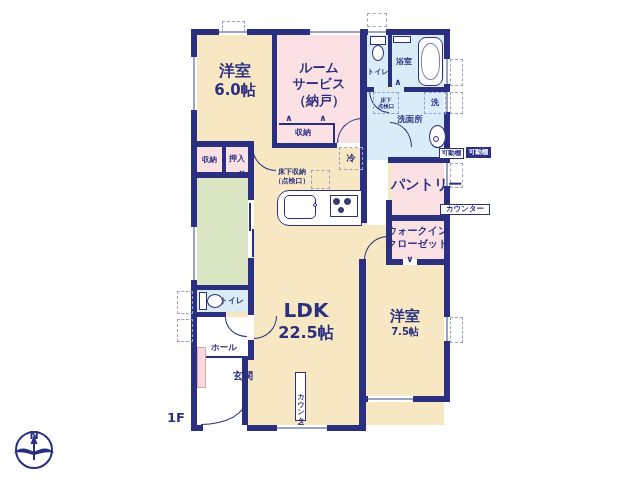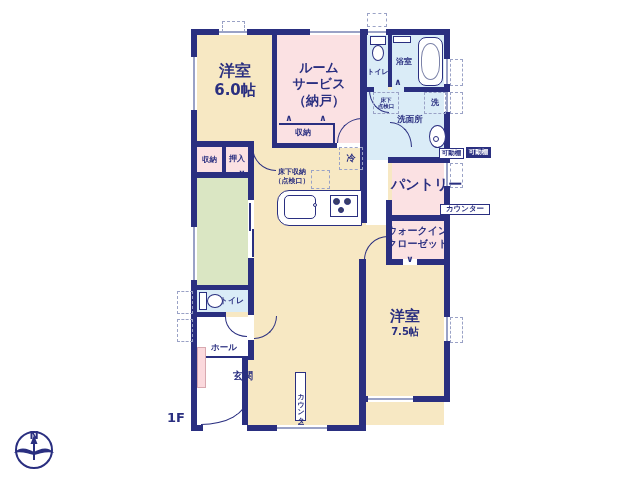--- a/index.html
+++ b/index.html
@@ -187,20 +187,24 @@
   <div class="lbl" style="left:388px;top:114px;width:44px;font-size:8.5px">洗面所</div>
   <div class="lbl" style="left:391px;top:176px;width:52px;font-size:14px">パントリー</div>
   <div class="lbl" style="left:387px;top:225px;width:58px;font-size:10px">
     <div>ウォークイン</div>
     <div>クローゼット</div>
   </div>
   <div class="lbl" style="left:379px;top:307px;width:52px;font-size:15px">
     <div>洋室</div>
     <div style="font-size:10px">7.5帖</div>
   </div>
+  <div class="lbl" style="left:272px;top:298px;width:68px;font-size:20px">
+    <div>LDK</div>
+    <div style="font-size:16px">22.5帖</div>
+  </div>
   <div class="lbl" style="left:218px;top:296px;width:28px;font-size:8px">トイレ</div>
   <div class="lbl" style="left:204px;top:342px;width:40px;font-size:8.5px">ホール</div>
   <div class="lbl" style="left:224px;top:370px;width:38px;font-size:10px">玄関</div>
   <div class="lbl" style="left:197px;top:155px;width:25px;font-size:7.5px">収納</div>
   <div class="lbl" style="left:226px;top:154px;width:22px;font-size:8px">押入</div>
   <div class="lbl" style="left:283px;top:128px;width:40px;font-size:8px">収納</div>
   <div class="lbl" style="left:272px;top:168px;width:40px;font-size:7px;line-height:1.3">
     <div>床下収納</div>
     <div>（点検口）</div>
   </div>

